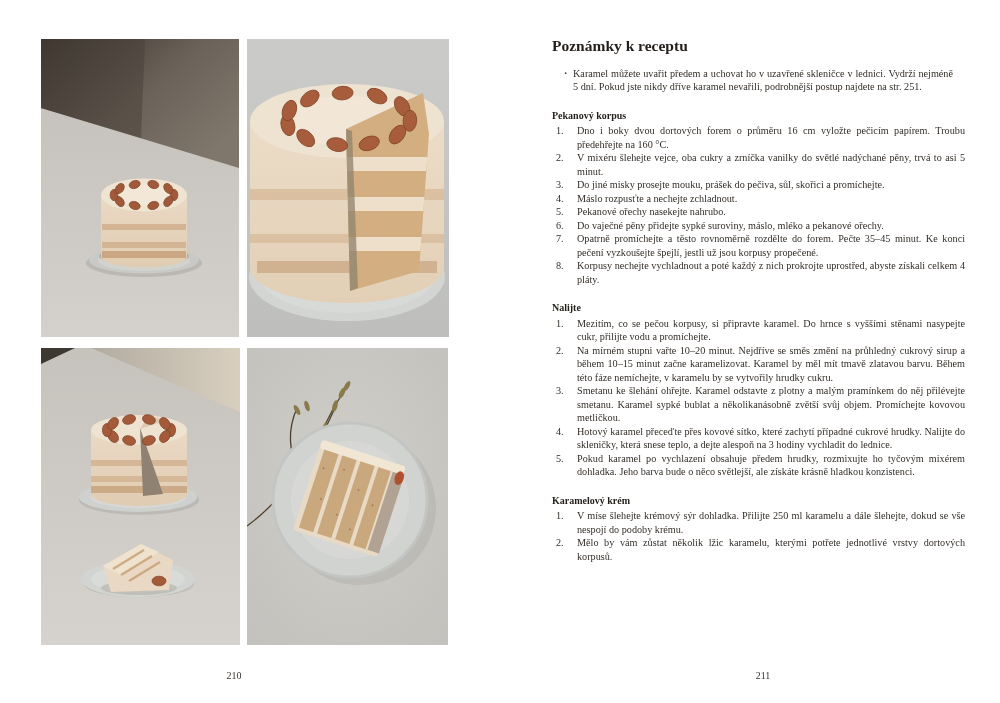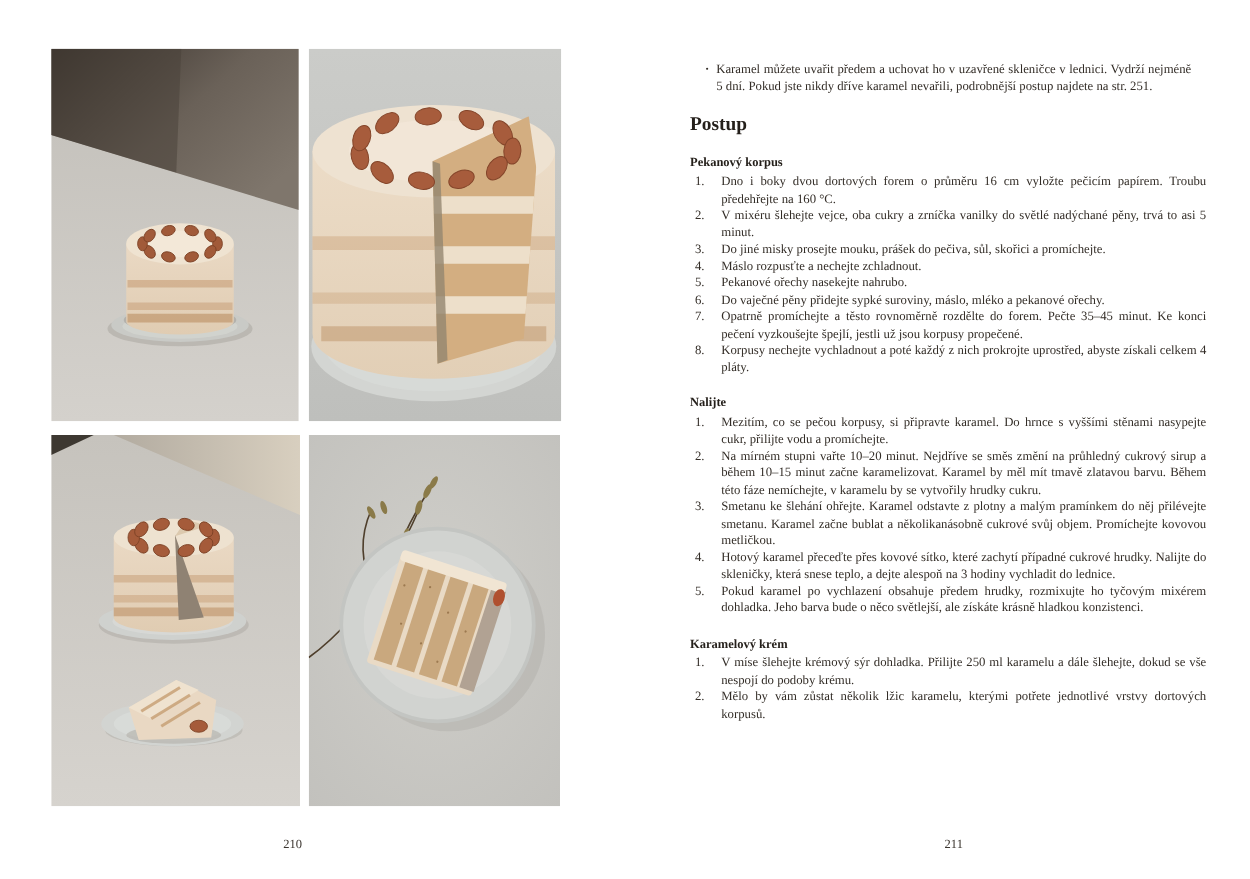--- a/index.html
+++ b/index.html
@@ -251,46 +251,46 @@
         <rect x="58" y="103" width="88" height="9" rx="3" fill="#f1e5d3"></rect>
         <ellipse cx="143" cy="116" rx="4.5" ry="7" fill="#b0502f"></ellipse>
       </g>
     </svg>
   </div>
 
   <div class="pagenum pagenum-left">210</div>
 
   <div class="right-col">
 
+    <h1>Poznámky k receptu</h1>
     <ul class="notes">
       <li>Karamel můžete uvařit předem a uchovat ho v uzavřené skleničce v lednici. Vydrží nejméně 5 dní. Pokud jste nikdy dříve karamel nevařili, podrobnější postup najdete na str. 251.</li>
     </ul>
 
-    <h2>Postup</h2>
 
     <section>
       <h3>Pekanový korpus</h3>
       <ol class="steps">
         <li>Dno i boky dvou dortových forem o průměru 16 cm vyložte pečicím papírem. Troubu předehřejte na 160 °C.</li>
         <li>V mixéru šlehejte vejce, oba cukry a zrníčka vanilky do světlé nadýchané pěny, trvá to asi 5 minut.</li>
         <li>Do jiné misky prosejte mouku, prášek do pečiva, sůl, skořici a promíchejte.</li>
         <li>Máslo rozpusťte a nechejte zchladnout.</li>
         <li>Pekanové ořechy nasekejte nahrubo.</li>
         <li>Do vaječné pěny přidejte sypké suroviny, máslo, mléko a pekanové ořechy.</li>
         <li>Opatrně promíchejte a těsto rovnoměrně rozdělte do forem. Pečte 35–45 minut. Ke konci pečení vyzkoušejte špejlí, jestli už jsou korpusy propečené.</li>
         <li>Korpusy nechejte vychladnout a poté každý z nich prokrojte uprostřed, abyste získali celkem 4 pláty.</li>
       </ol>
     </section>
 
     <section>
       <h3>Nalijte</h3>
       <ol class="steps">
         <li>Mezitím, co se pečou korpusy, si připravte karamel. Do hrnce s vyššími stěnami nasypejte cukr, přilijte vodu a promíchejte.</li>
         <li>Na mírném stupni vařte 10–20 minut. Nejdříve se směs změní na průhledný cukrový sirup a během 10–15 minut začne karamelizovat. Karamel by měl mít tmavě zlatavou barvu. Během této fáze nemíchejte, v karamelu by se vytvořily hrudky cukru.</li>
-        <li>Smetanu ke šlehání ohřejte. Karamel odstavte z plotny a malým pramínkem do něj přilévejte smetanu. Karamel začne bublat a několikanásobně cukrové svůj objem. Promíchejte kovovou metličkou.</li>
+        <li>Smetanu ke šlehání ohřejte. Karamel odstavte z plotny a malým pramínkem do něj přilévejte smetanu. Karamel sypké bublat a několikanásobně zvětší svůj objem. Promíchejte kovovou metličkou.</li>
         <li>Hotový karamel přeceďte přes kovové sítko, které zachytí případné cukrové hrudky. Nalijte do skleničky, která snese teplo, a dejte alespoň na 3 hodiny vychladit do lednice.</li>
         <li>Pokud karamel po vychlazení obsahuje předem hrudky, rozmixujte ho tyčovým mixérem dohladka. Jeho barva bude o něco světlejší, ale získáte krásně hladkou konzistenci.</li>
       </ol>
     </section>
 
     <section>
       <h3>Karamelový krém</h3>
       <ol class="steps">
         <li>V míse šlehejte krémový sýr dohladka. Přilijte 250 ml karamelu a dále šlehejte, dokud se vše nespojí do podoby krému.</li>
         <li>Mělo by vám zůstat několik lžic karamelu, kterými potřete jednotlivé vrstvy dortových korpusů.</li>

